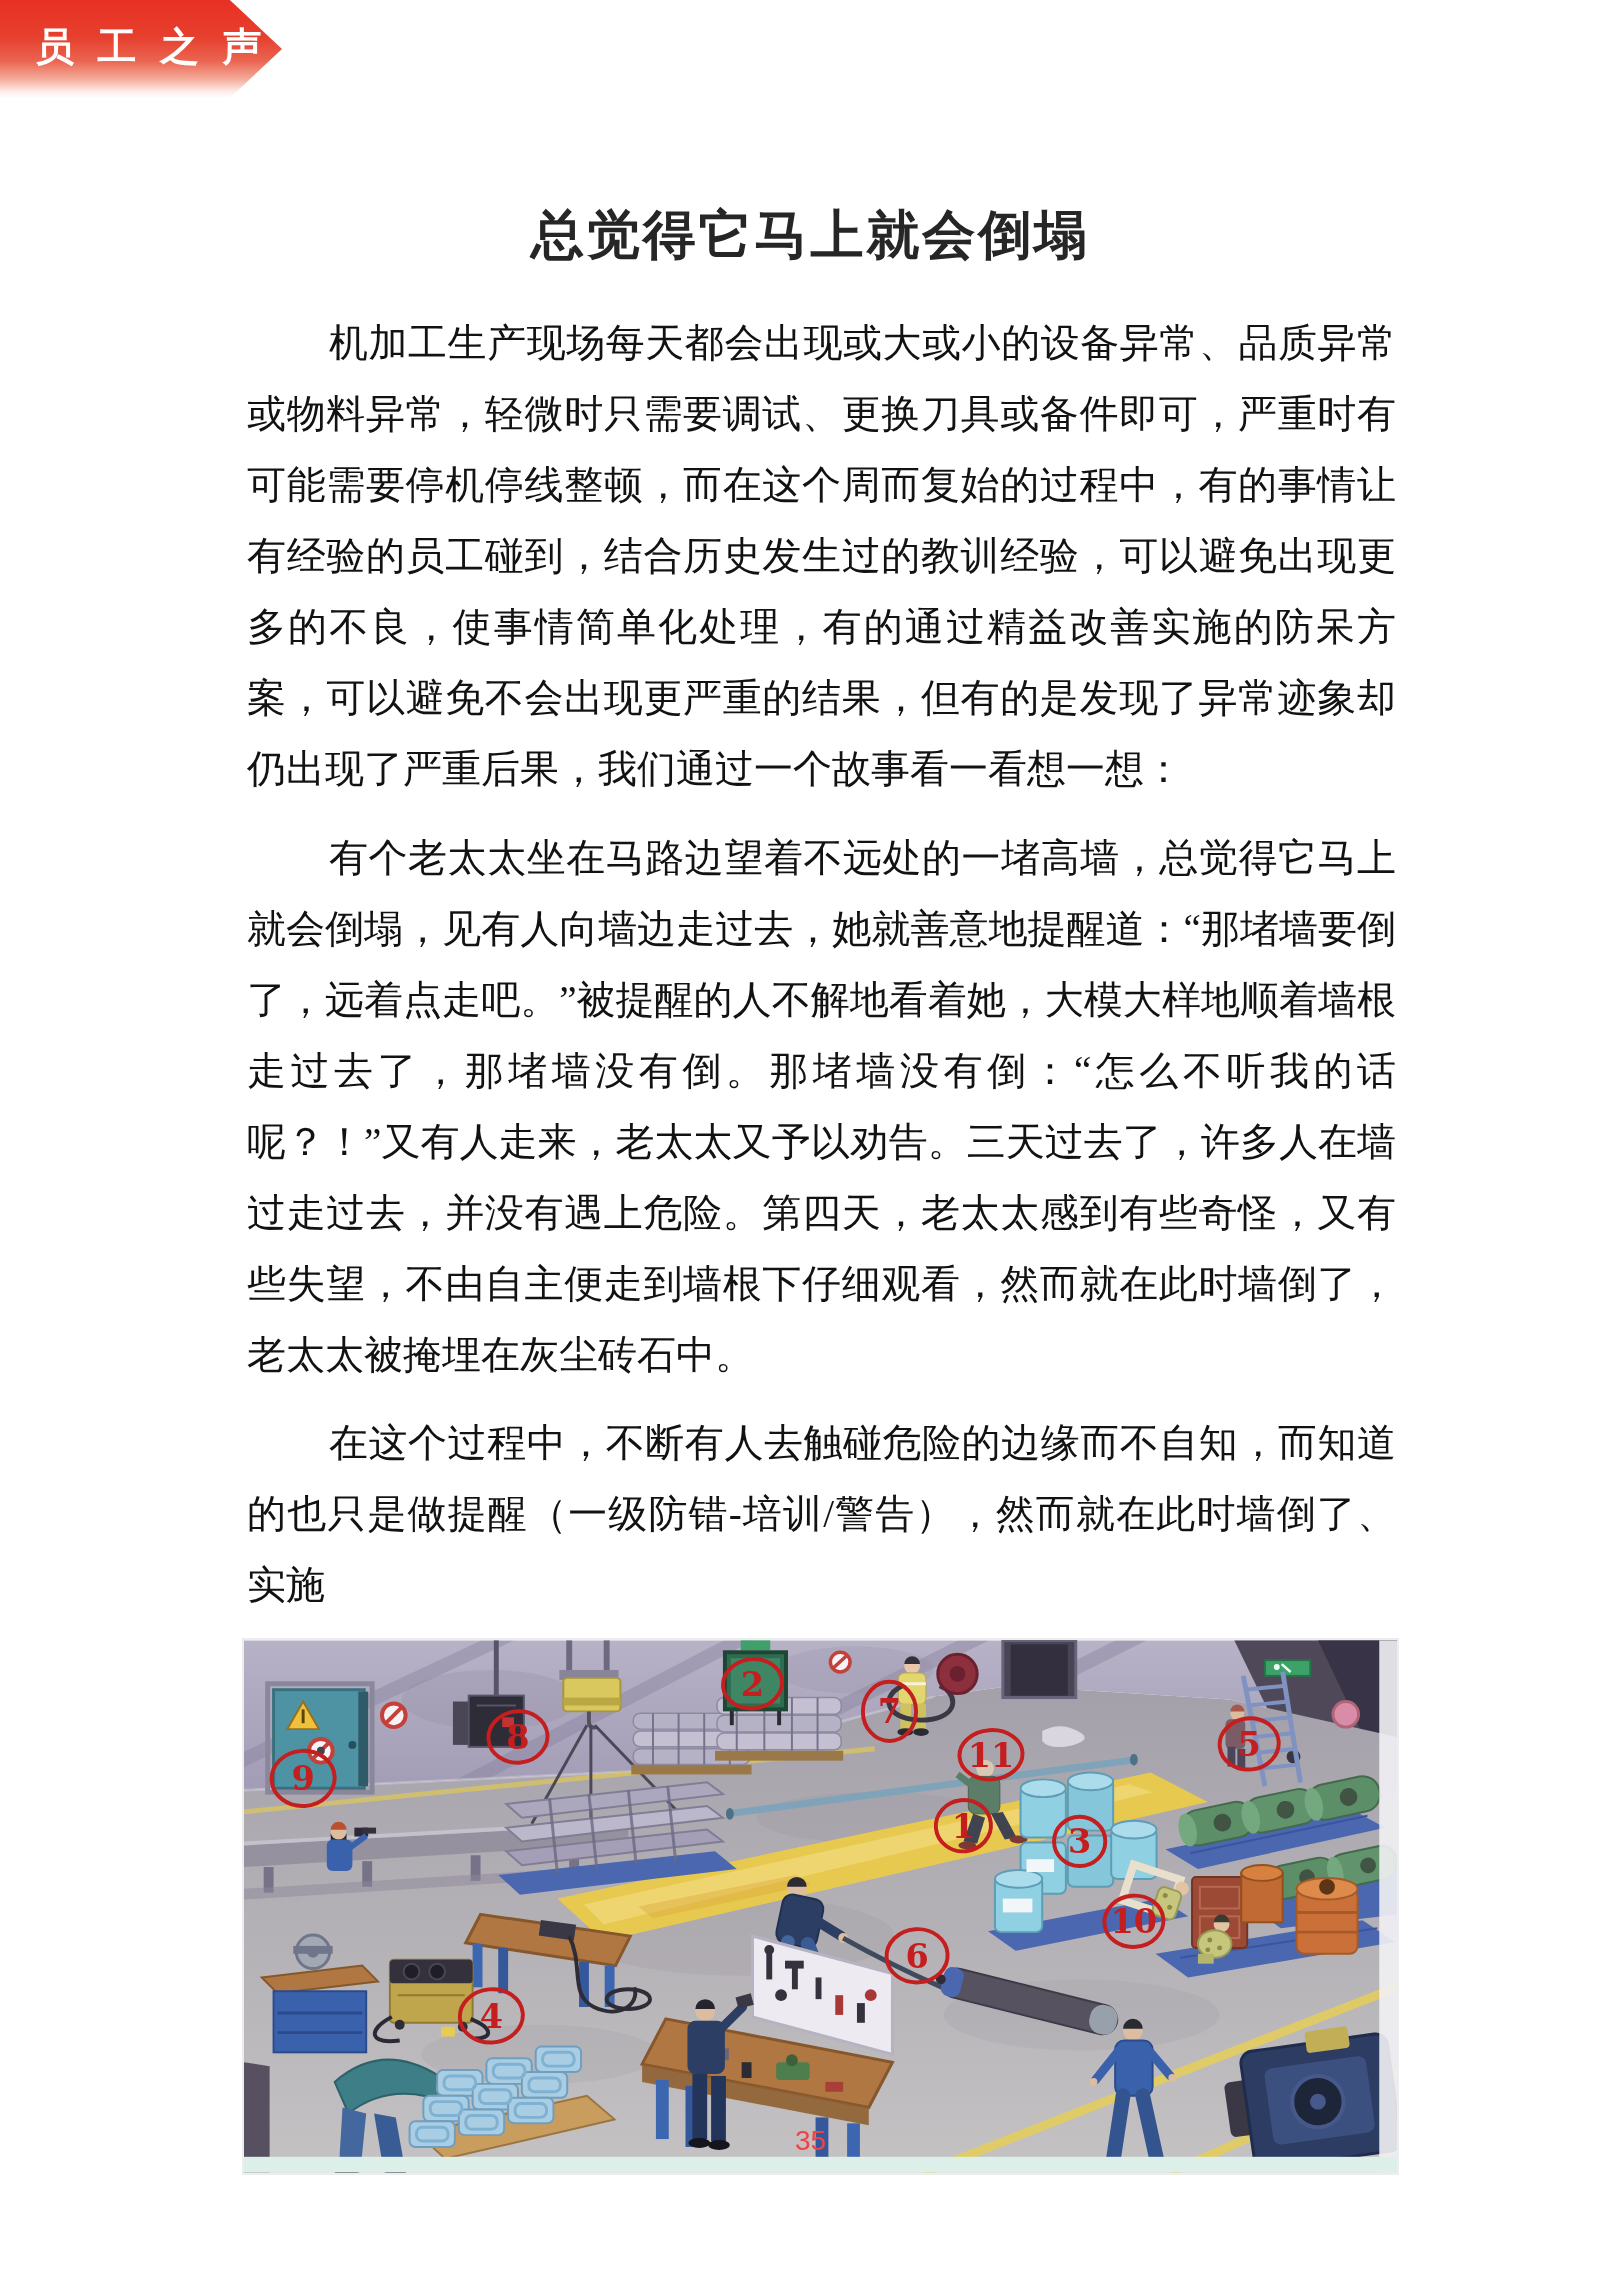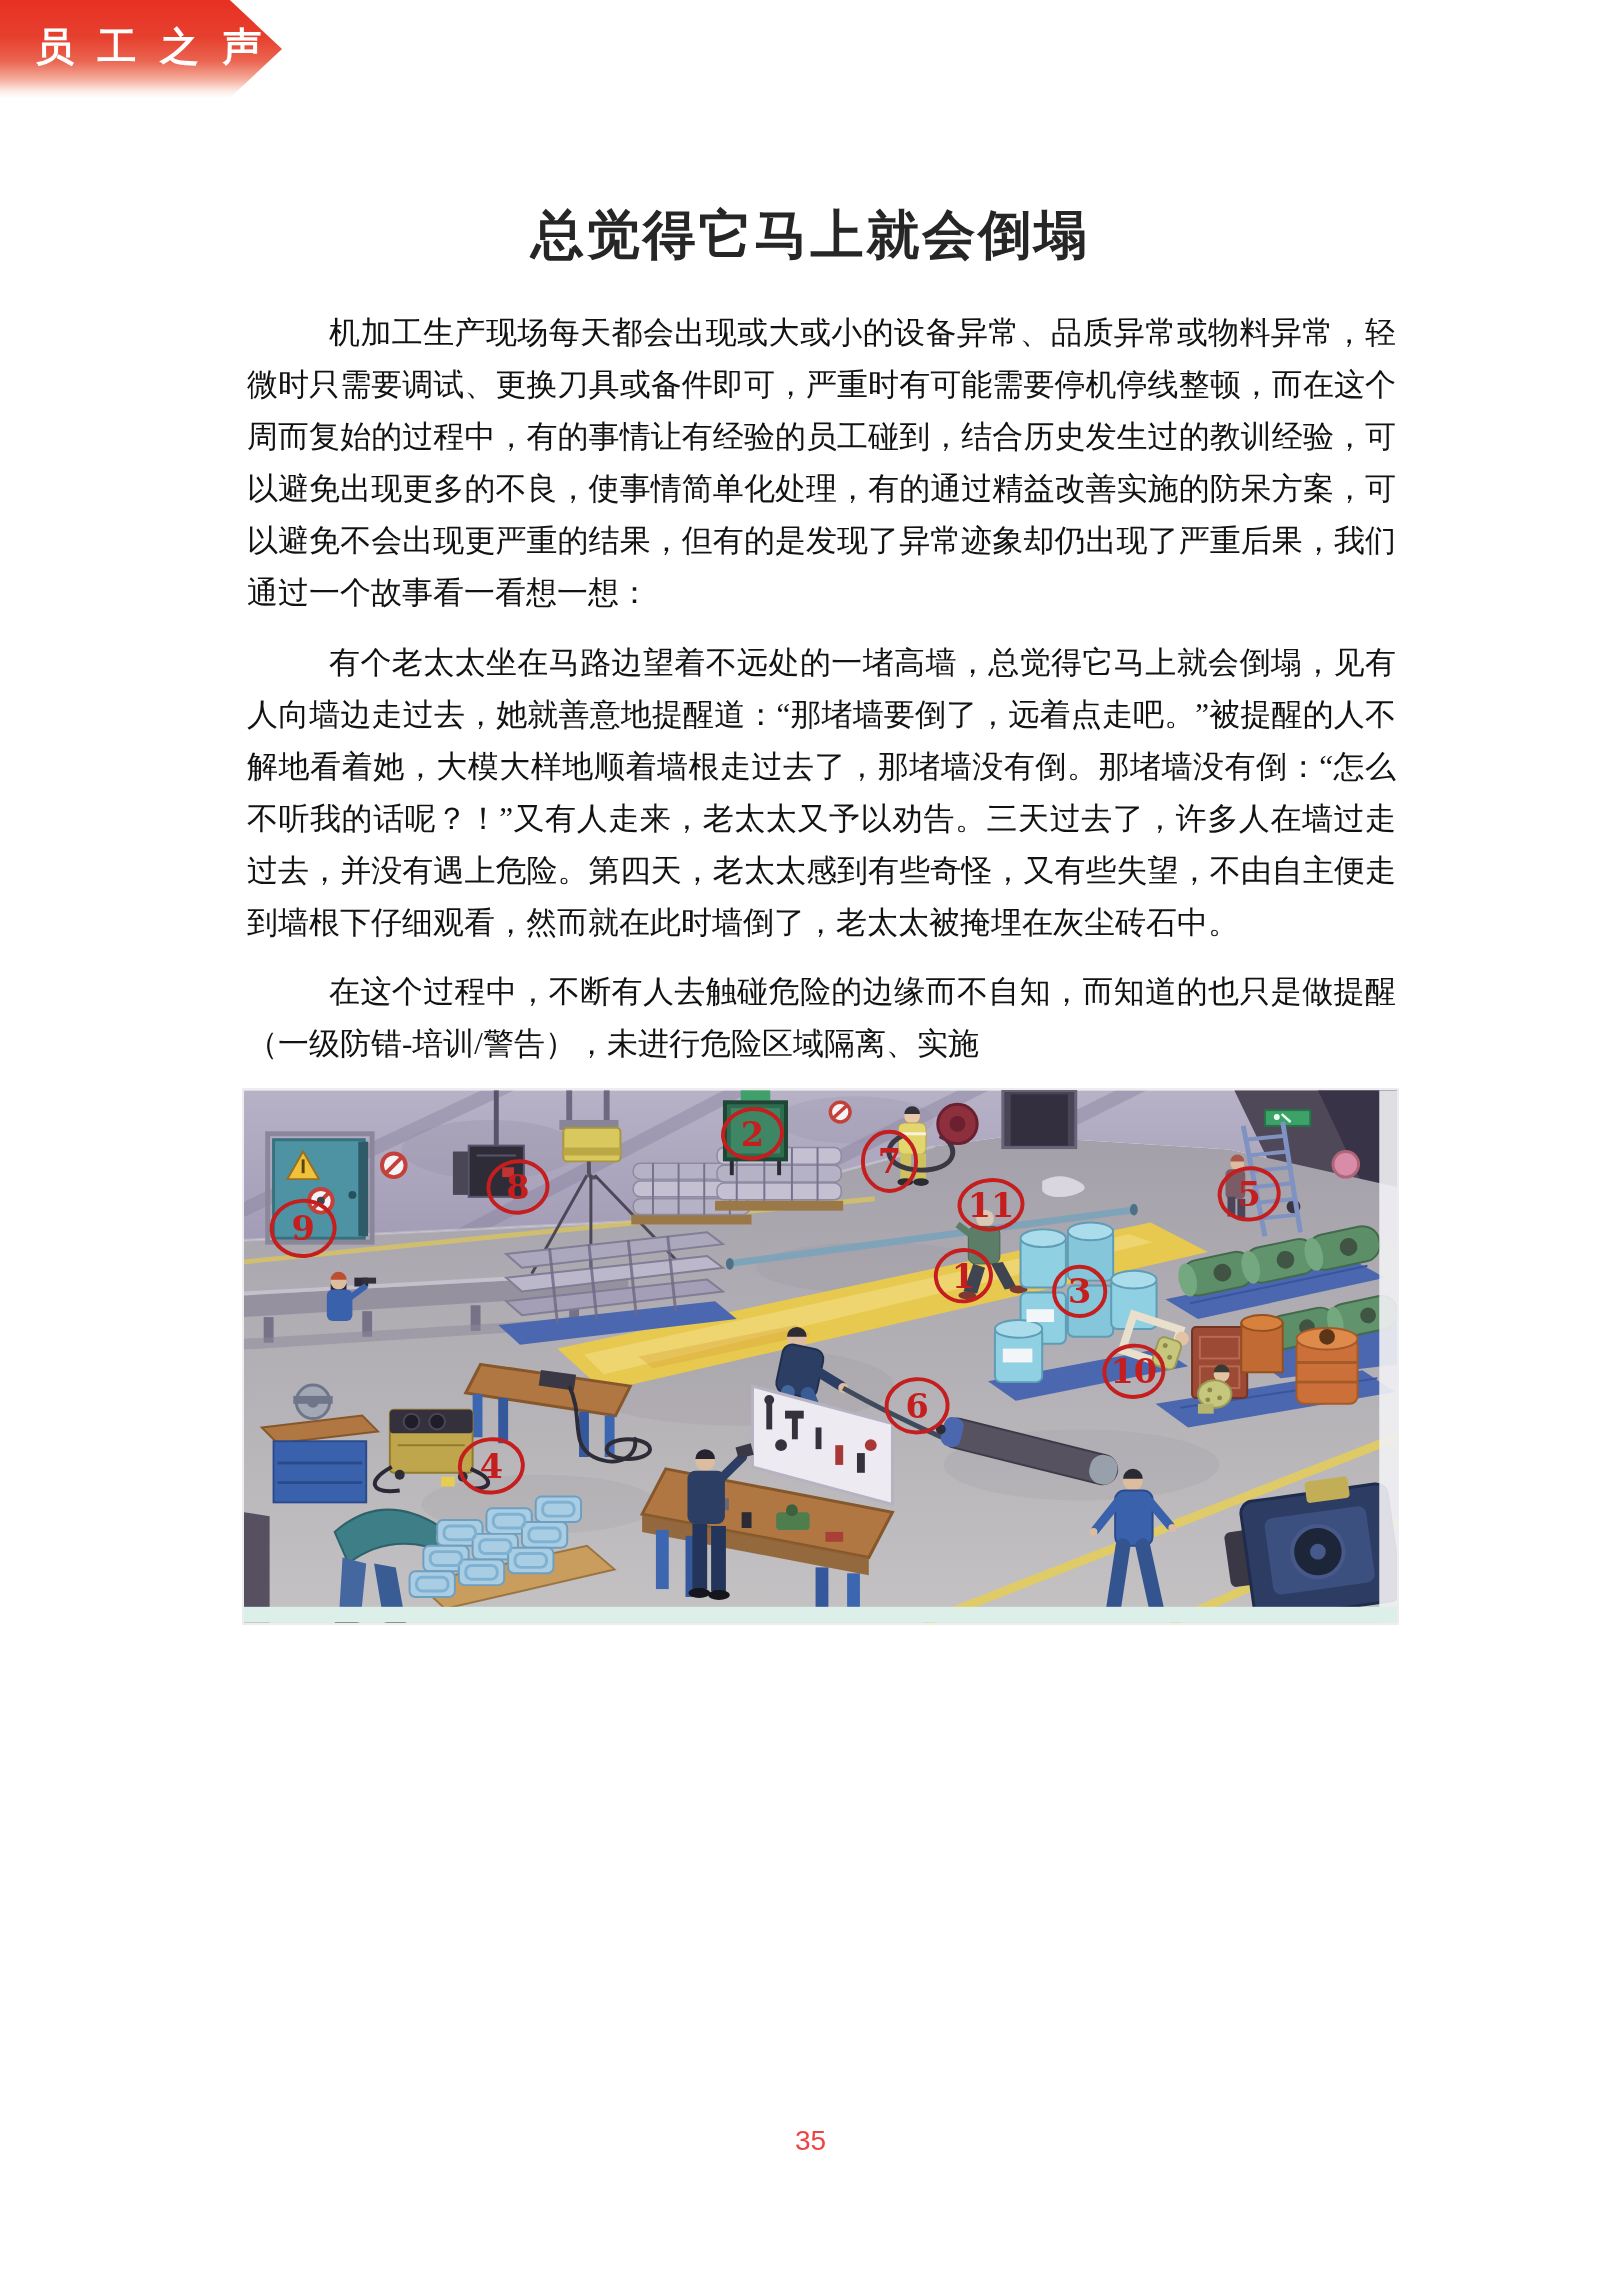--- a/index.html
+++ b/index.html
@@ -30,21 +30,21 @@
     margin:0;text-align:center;
     font-size:53px;font-weight:600;color:#262626;
     letter-spacing:2.9px;
   }
   .body-text{
     position:absolute;left:247px;top:307px;width:1149px;
     color:#121212;
   }
   .body-text p{
     margin:0 0 17.6px 0;
-    font-size:31px;line-height:52px;
+    font-size:39px;line-height:71px;
     text-indent:82px;
     text-align:justify;
     text-justify:inter-ideograph;
   }
   .illustration{
     margin:11.8px 0 0 -4.9px;
     width:1153px;height:533px;
     border:2px solid #ededf0;
     background:#ffffff;
   }
@@ -70,21 +70,21 @@
 
   <div class="banner">
     <span class="banner-text">员工之声</span>
   </div>
 
   <h1 class="title">总觉得它马上就会倒塌</h1>
 
   <div class="body-text">
     <p>机加工生产现场每天都会出现或大或小的设备异常、品质异常或物料异常，轻微时只需要调试、更换刀具或备件即可，严重时有可能需要停机停线整顿，而在这个周而复始的过程中，有的事情让有经验的员工碰到，结合历史发生过的教训经验，可以避免出现更多的不良，使事情简单化处理，有的通过精益改善实施的防呆方案，可以避免不会出现更严重的结果，但有的是发现了异常迹象却仍出现了严重后果，我们通过一个故事看一看想一想：</p>
     <p>有个老太太坐在马路边望着不远处的一堵高墙，总觉得它马上就会倒塌，见有人向墙边走过去，她就善意地提醒道：“那堵墙要倒了，远着点走吧。”被提醒的人不解地看着她，大模大样地顺着墙根走过去了，那堵墙没有倒。那堵墙没有倒：“怎么不听我的话呢？！”又有人走来，老太太又予以劝告。三天过去了，许多人在墙过走过去，并没有遇上危险。第四天，老太太感到有些奇怪，又有些失望，不由自主便走到墙根下仔细观看，然而就在此时墙倒了，老太太被掩埋在灰尘砖石中。</p>
-    <p>在这个过程中，不断有人去触碰危险的边缘而不自知，而知道的也只是做提醒（一级防错-培训/警告），未进行危险区域隔离、实施</p>
+    <p>在这个过程中，不断有人去触碰危险的边缘而不自知，而知道的也只是做提醒（一级防错-培训/警告），然而就在此时墙倒了、实施</p>
 
     <figure class="illustration">
       <svg viewBox="0 0 1170 540" xmlns="http://www.w3.org/2000/svg">
         <defs>
           <linearGradient id="wallGrad" x1="0" y1="0" x2="0" y2="1">
             <stop offset="0" stop-color="#b7b2c6"></stop>
               <stop offset="1" stop-color="#a29cb6"></stop>
           </linearGradient>
           <linearGradient id="floorGrad" x1="0" y1="0" x2="0" y2="1">
             <stop offset="0" stop-color="#a3a0aa"></stop>

